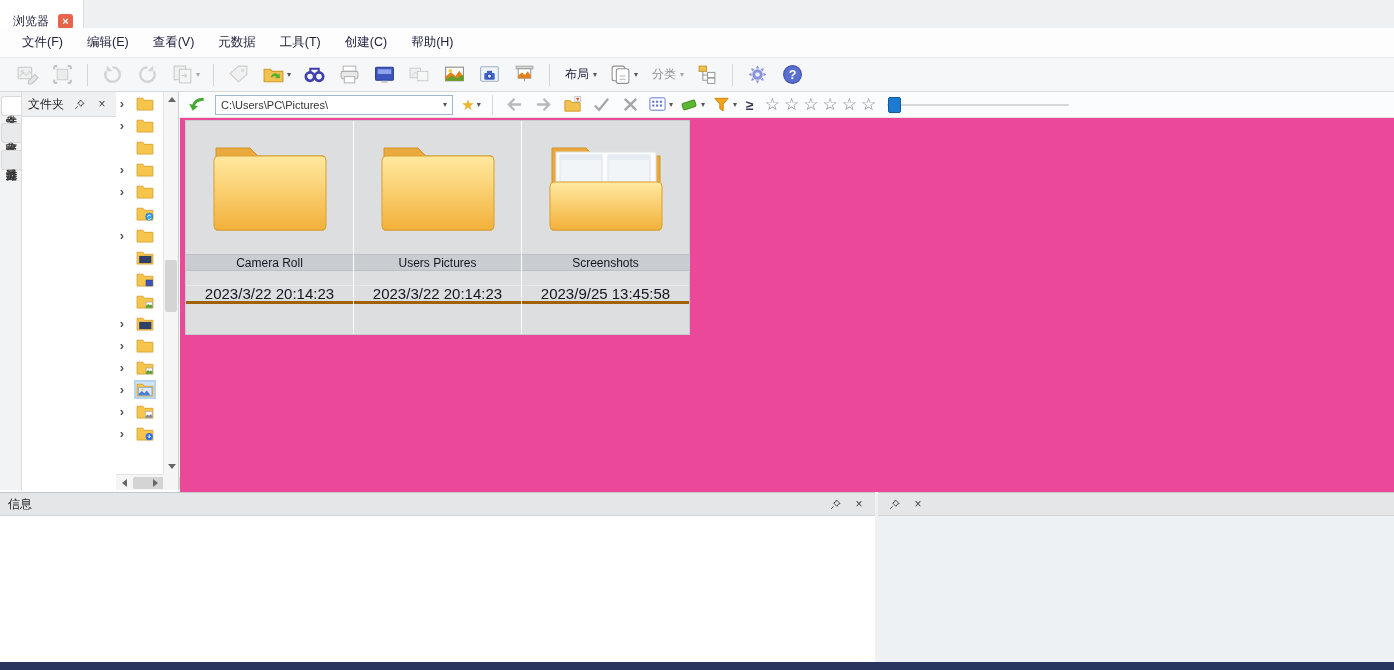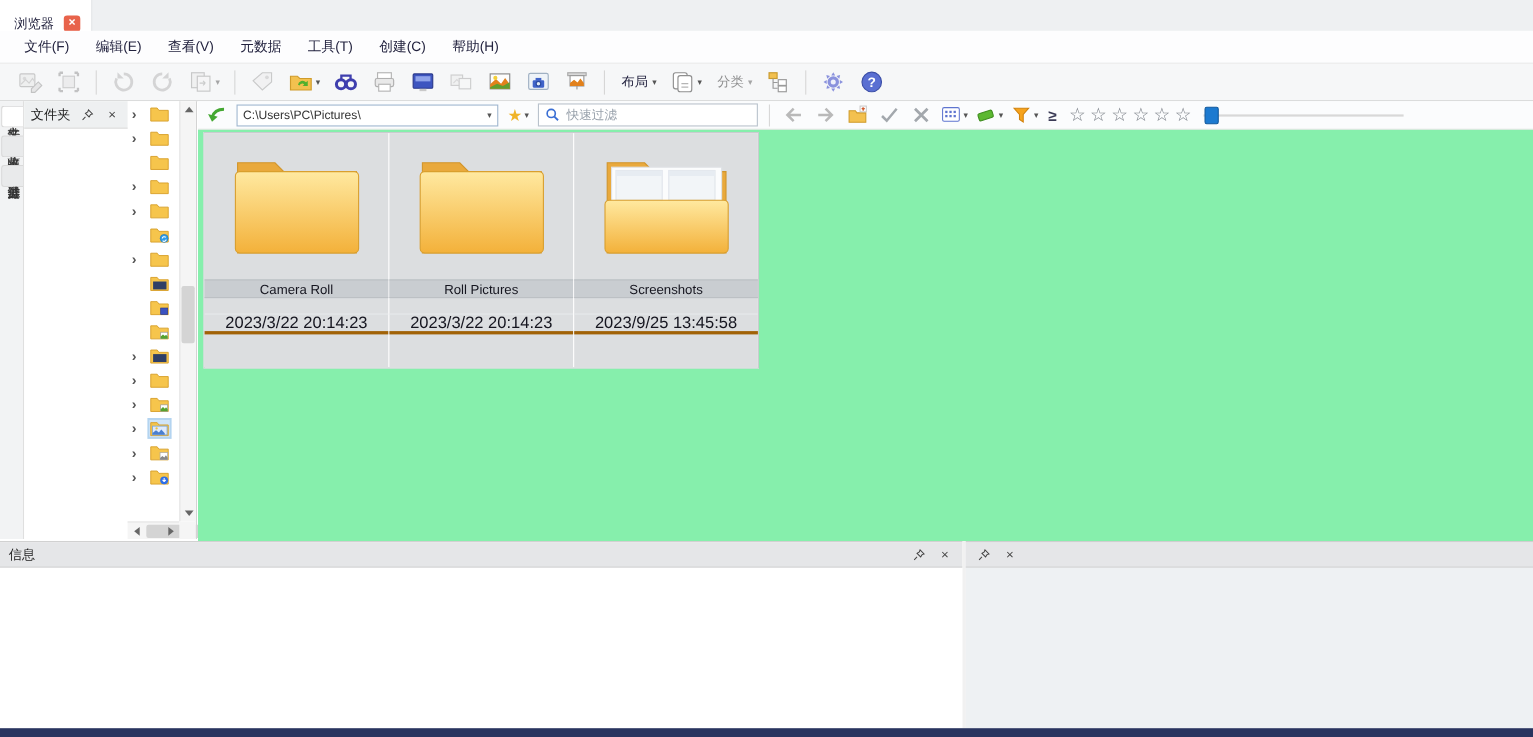--- a/index.html
+++ b/index.html
@@ -68,21 +68,21 @@
   .hthumb { position:absolute; left:17px; top:2px; width:50px; height:12px; background:#d4d4d4; border-radius:2px; }
   .scorner { position:absolute; right:0; bottom:0; width:15px; height:16px; background:#f5f5f5; }
   .sarr { position:absolute; display:flex; align-items:center; justify-content:center; }
   .tri { width:0; height:0; }
   .tri.up   { border-left:4px solid transparent; border-right:4px solid transparent; border-bottom:5px solid #666; }
   .tri.down { border-left:4px solid transparent; border-right:4px solid transparent; border-top:5px solid #666; }
   .tri.left { border-top:4px solid transparent; border-bottom:4px solid transparent; border-right:5px solid #666; }
   .tri.right{ border-top:4px solid transparent; border-bottom:4px solid transparent; border-left:5px solid #666; }
 
   
-  .content { position:absolute; left:180px; top:118px; width:1214px; height:374px; background:#86efac; }
+  .content { position:absolute; left:180px; top:118px; width:1214px; height:374px; background:#ec4899; }
   .tiles { position:absolute; left:5px; top:2px; display:flex; gap:1px; background:#fff; border:1px solid #c9cccf; }
   .tile { width:167px; height:213px; background:#dcdee0; display:flex; flex-direction:column; }
   .tthumb { height:133px; display:flex; align-items:center; justify-content:center; }
   .tname { height:17px; background:#c9cdd1; border-top:1px solid #bcc0c4; border-bottom:1px solid #bcc0c4; display:flex; align-items:center; justify-content:center; font-size:12px; color:#15151f; }
   .tspace1 { height:15px; border-bottom:1px solid #e7e9eb; }
   .tdate { height:18px; display:flex; align-items:center; justify-content:center; font-size:15px; color:#15151f; border-bottom:3px solid #a16207; }
   .tfill { flex:1; }
 
   
   .panel-info { position:absolute; left:0; top:492px; width:875px; height:196px; border-top:1px solid #c6c6c6; display:flex; flex-direction:column; background:#fff; }
@@ -310,27 +310,20 @@
         <path d="M1.2 9.2L5 16.6l5.4-4.8z" fill="#44a832"></path>
       </svg>
   </div>
   <div class="addr">
     <span class="addr-text">C:\Users\PC\Pictures\</span>
     <span class="caret">▾</span>
   </div>
   <div class="nbtn">
     <span class="favstar">★</span>
     <span class="caret">▾</span>
-  </div>
-  <div class="searchbox">
-    <svg viewBox="0 0 14 14">
-        <circle cx="5.5" cy="5.5" r="4" stroke="#3b6fd4" fill="none" stroke-width="1.6"></circle>
-        <path d="M8.6 8.6l3.6 3.6" stroke="#3b6fd4" stroke-width="1.8"></path>
-      </svg>
-    <span class="search-ph">快速过滤</span>
   </div>
   <div class="nsep"></div>
   <div class="nbtn">
     <svg viewBox="0 0 20 20">
         <path d="M10 4l-6 6 6 6M4 10h13" fill="none" stroke="#b9b9b9" stroke-width="2.4"></path>
       </svg>
   </div>
   <div class="nbtn">
     <svg viewBox="0 0 20 20">
         <path d="M10 4l6 6-6 6M16 10H3" fill="none" stroke="#b9b9b9" stroke-width="2.4"></path>
@@ -613,21 +606,21 @@
             <defs>
               <linearGradient id="fg1" x1="0" y1="0" x2="0" y2="1">
                 <stop offset="0" stop-color="#ffe9a0"></stop>
                 <stop offset="1" stop-color="#f3b13a"></stop>
               </linearGradient>
             </defs>
             <path d="M8 8h34l8 8h66v74H8z" fill="#e9a93c" stroke="#d1952c"></path>
             <rect x="6" y="16" width="112" height="74" rx="4" fill="url(#fg1)" stroke="#d99f2e"></rect>
           </svg>
         </div>
-        <div class="tname">Roll Pictures</div>
+        <div class="tname">Users Pictures</div>
         <div class="tspace1"></div>
         <div class="tdate">2023/3/22 20:14:23</div>
         <div class="tfill"></div>
       </div>
       <div class="tile">
         <div class="tthumb">
           <svg width="124" height="96" viewBox="0 0 124 96">
             <defs>
               <linearGradient id="fg2" x1="0" y1="0" x2="0" y2="1">
                 <stop offset="0" stop-color="#ffe9a0"></stop>

